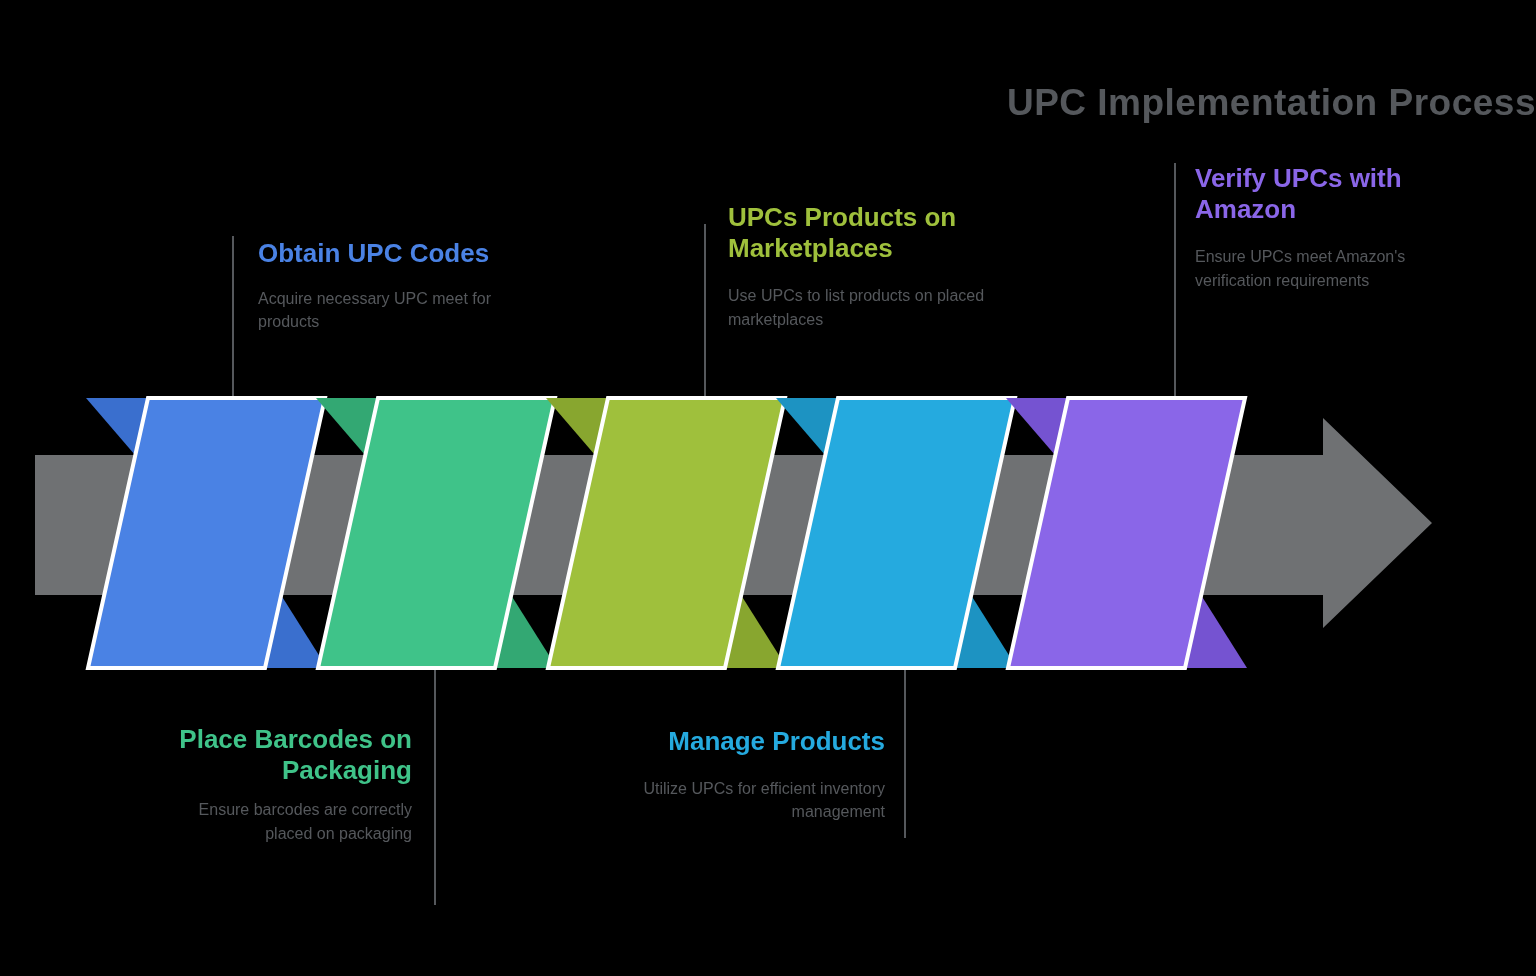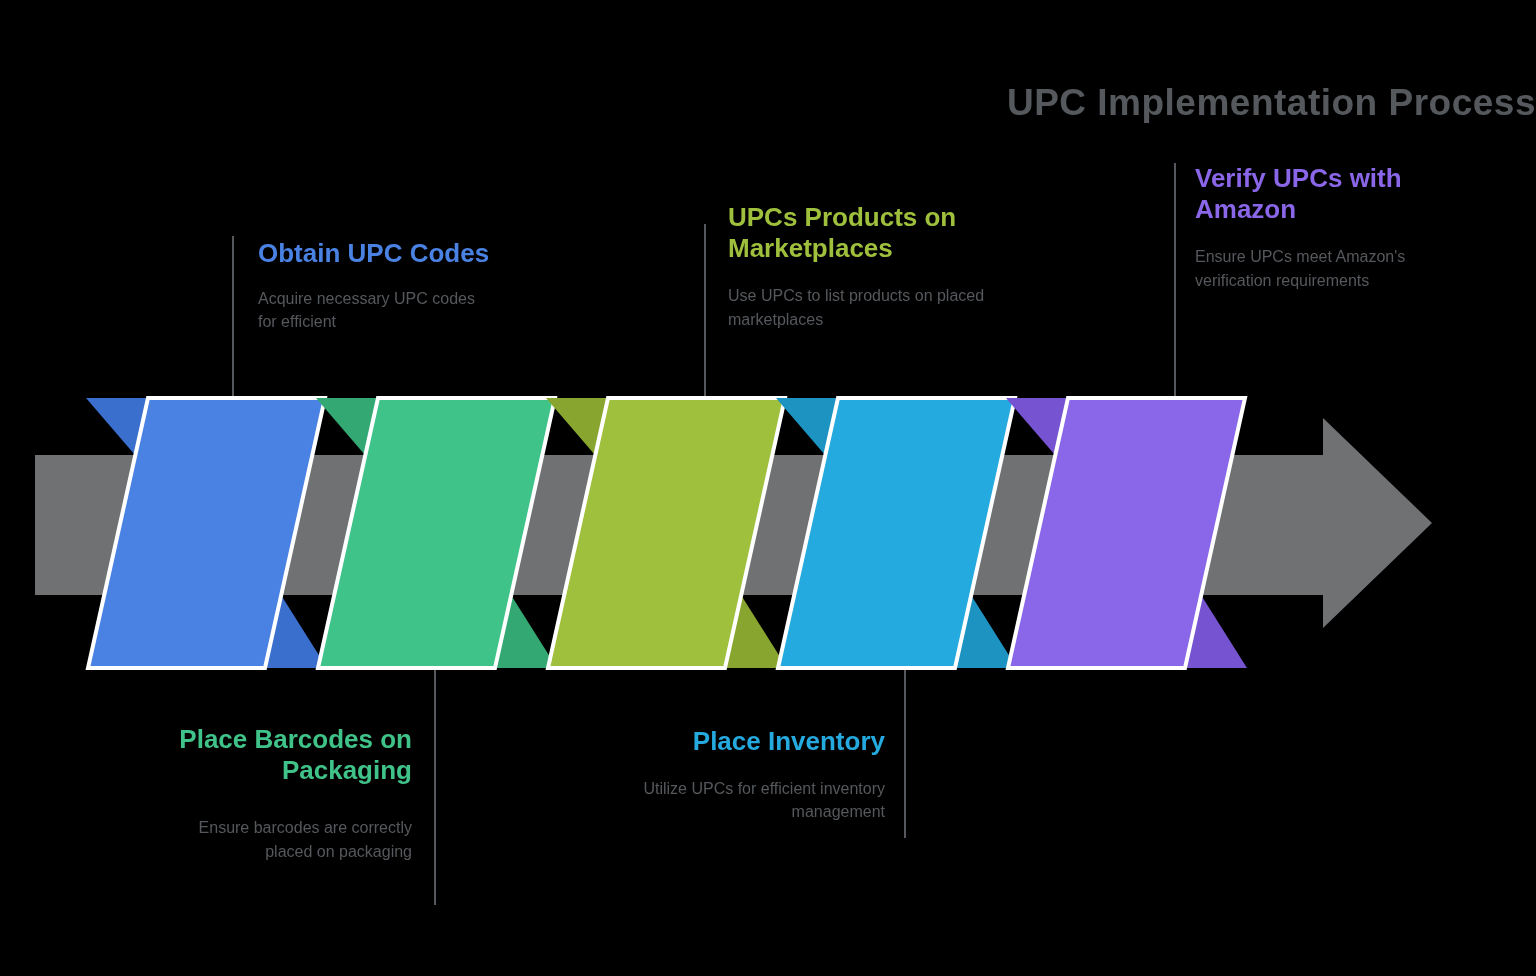--- a/index.html
+++ b/index.html
@@ -44,21 +44,21 @@
     font-size: 16px;
     line-height: 1.45;
   }
   .align-right { text-align: right; }
   .align-right .step-desc { margin-left: auto; }
 
   #label-1 { left: 258px; top: 238px; width: 250px; }
   #label-1 .step-desc { max-width: 235px; }
 
   #label-2 { right: 1124px; top: 724px; width: 280px; }
-  #label-2 .step-desc { max-width: 215px; margin-top: 30px; }
+  #label-2 .step-desc { max-width: 215px; margin-top: 12px; }
 
   #label-3 { left: 728px; top: 202px; width: 270px; }
   #label-3 .step-desc { max-width: 265px; margin-top: 20px; }
 
   #label-4 { right: 651px; top: 726px; width: 280px; }
   #label-4 .step-desc { max-width: 270px; margin-top: 20px; }
 
   #label-5 { left: 1195px; top: 163px; width: 250px; }
   #label-5 .step-desc { max-width: 225px; margin-top: 20px; }
 </style>
@@ -95,35 +95,35 @@
     <polygon points="955,668 1017,668 971,595" style="fill: rgb(29, 147, 194);"></polygon>
     <polygon stroke-width="4" points="838,398 1015,398 955,668 778,668" stroke="#ffffff" style="fill: rgb(37, 170, 223);"></polygon>
 
     <polygon points="1068,398 1006,398 1055,455" style="fill: rgb(117, 83, 209);"></polygon>
     <polygon points="1185,668 1247,668 1201,595" style="fill: rgb(117, 83, 209);"></polygon>
     <polygon stroke-width="4" points="1068,398 1245,398 1185,668 1008,668" stroke="#ffffff" style="fill: rgb(138, 102, 232);"></polygon>
   </svg>
 
   <div class="step-label" id="label-1">
     <h2 class="step-heading" style="color: rgb(74, 130, 228);">Obtain UPC Codes</h2>
-    <div class="step-desc" style="color: rgb(85, 88, 92);">Acquire necessary UPC codes for efficient</div>
+    <div class="step-desc" style="color: rgb(85, 88, 92);">Acquire necessary UPC meet for products</div>
   </div>
 
   <div class="step-label align-right" id="label-2">
     <h2 class="step-heading" style="color: rgb(63, 195, 137);">Place Barcodes on Packaging</h2>
     <div class="step-desc" style="color: rgb(85, 88, 92);">Ensure barcodes are correctly placed on packaging</div>
   </div>
 
   <div class="step-label" id="label-3">
     <h2 class="step-heading" style="color: rgb(159, 192, 60);">UPCs Products on Marketplaces</h2>
     <div class="step-desc" style="color: rgb(85, 88, 92);">Use UPCs to list products on placed marketplaces</div>
   </div>
 
   <div class="step-label align-right" id="label-4">
-    <h2 class="step-heading" style="color: rgb(37, 170, 223);">Place Inventory</h2>
+    <h2 class="step-heading" style="color: rgb(37, 170, 223);">Manage Products</h2>
     <div class="step-desc" style="color: rgb(85, 88, 92);">Utilize UPCs for efficient inventory management</div>
   </div>
 
   <div class="step-label" id="label-5">
     <h2 class="step-heading" style="color: rgb(138, 102, 232);">Verify UPCs with Amazon</h2>
     <div class="step-desc" style="color: rgb(85, 88, 92);">Ensure UPCs meet Amazon's verification requirements</div>
   </div>
 
 </div>
 

